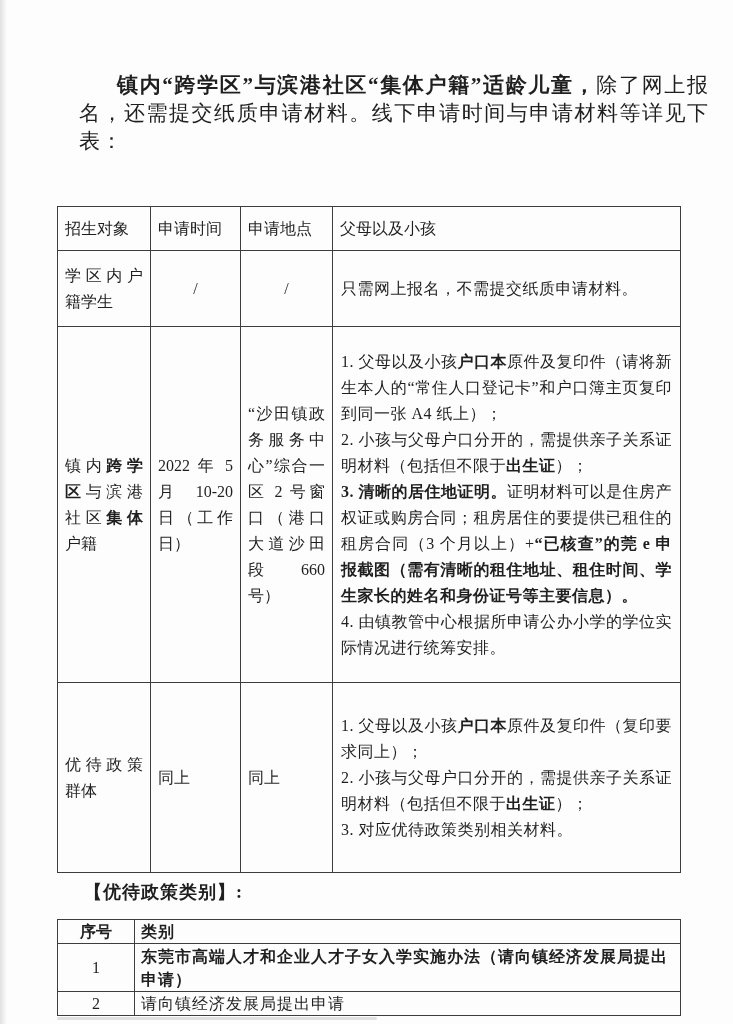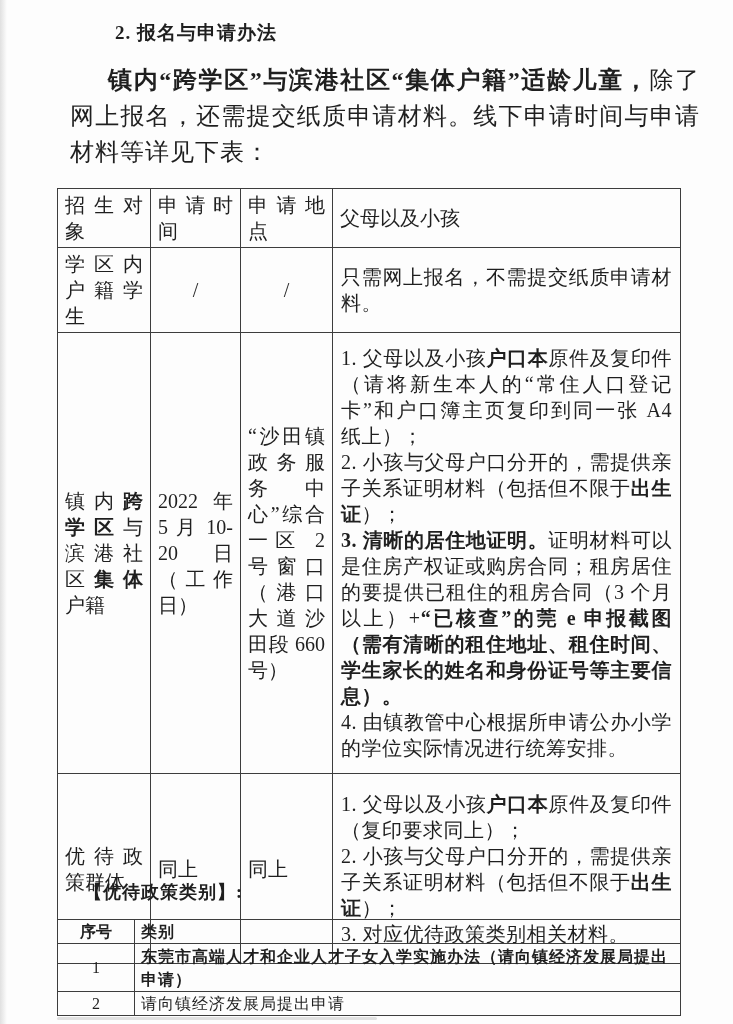--- a/index.html
+++ b/index.html
@@ -14,28 +14,28 @@
   .page::before{
     content:"";position:absolute;left:0;top:0;width:7px;height:100%;
     background:linear-gradient(to right,rgba(170,170,170,.35),rgba(255,255,255,0));
   }
   .b{font-weight:700;}
   .section-heading{
     position:absolute;left:115px;top:20px;margin:0;
     font-size:19px;font-weight:700;letter-spacing:1px;line-height:26px;
   }
   .intro{
-    position:absolute;left:62px;top:54px;width:630px;margin:8px;
-    font-size:24px;line-height:36px;letter-spacing:1px;
+    position:absolute;left:62px;top:54px;width:630px;margin:17px;
+    font-size:21px;line-height:28px;letter-spacing:1px;
     text-align:justify;text-indent:38px;
   }
   table{border-collapse:collapse;table-layout:fixed;}
   .mt{
-    position:absolute;left:57px;top:188px;width:623px;
-    font-size:20px;line-height:26px;
+    position:absolute;left:57px;top:206px;width:623px;
+    font-size:16px;line-height:26px;
   }
   .mt th,.mt td{
     border:1.4px solid #3d3d3d;
     padding:3px 7px;
     vertical-align:middle;
     font-weight:400;
     text-align:justify;
     word-break:break-all;
   }
   .mt tr.head{height:44px;}
@@ -69,21 +69,20 @@
   .artifact{
     position:absolute;left:57px;top:1017px;width:320px;height:3px;
     background:#d9d9d9;border-radius:2px;opacity:.8;
   }
 </style>
 </head>
 <body>
 
 <div class="page">
 
-  <h2 class="section-heading">2. 报名与申请办法</h2>
 
   <p class="intro"><span class="b">镇内“跨学区”与滨港社区“集体户籍”适龄儿童，</span><span>除了网上报名，还需提交纸质申请材料。线下申请时间与申请材料等详见下表：</span></p>
 
   <table class="mt">
     <colgroup>
       <col style="width:93px">
         <col style="width:90px">
         <col style="width:92px">
         <col style="width:348px">
     </colgroup>

